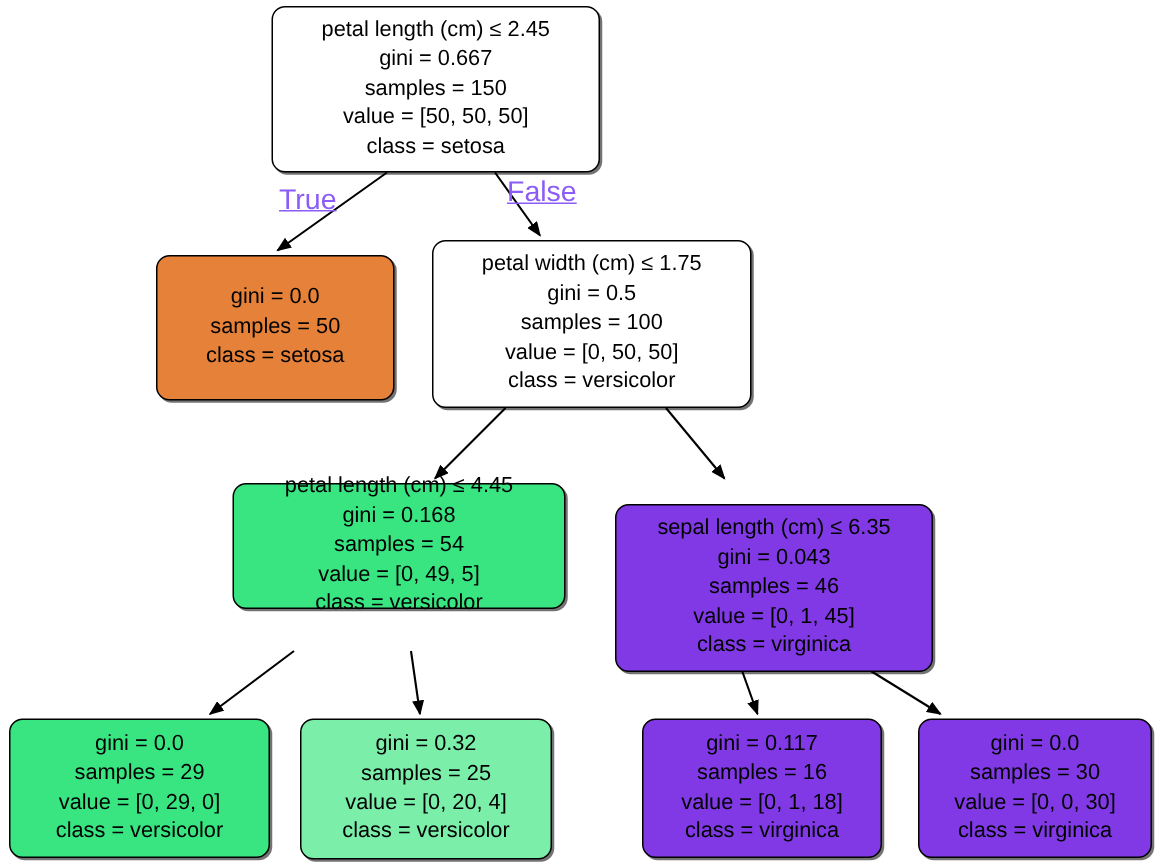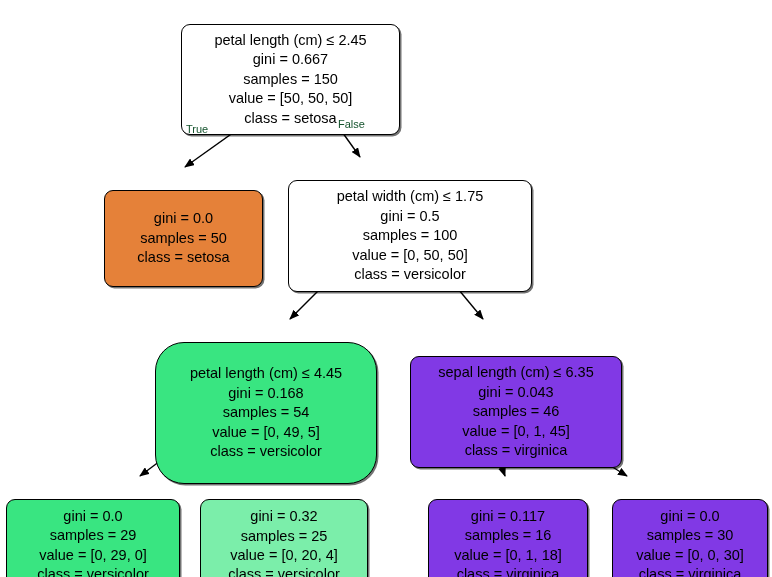--- a/index.html
+++ b/index.html
@@ -32,31 +32,31 @@
     display: flex;
     flex-direction: column;
     align-items: center;
     justify-content: center;
     text-align: center;
     color: #000000;
     font-size: 14.5px;
     line-height: 19.4px;
     white-space: nowrap;
     box-shadow: 1.5px 1.5px 0 rgba(0,0,0,0.55);
-    margin-top: 20px;
   }
   .node-line {
     display: block;
   }
   .edge-label {
     position: absolute;
     font-family: "Liberation Sans", sans-serif;
-    font-size: 11px;
-    color: #14532d;
+    font-size: 19px;
+    color: #8b5cf6;
     white-space: nowrap;
+    text-decoration: underline;
   }
 </style>
 </head>
 <body>
 
 <div id="tree-canvas">
 
   <svg id="edge-layer" viewBox="0 0 772 577" width="772" height="577">
     <defs>
       <marker id="arrowhead" markerWidth="10" markerHeight="8" refX="9" refY="4" orient="auto" markerUnits="userSpaceOnUse">
@@ -81,28 +81,28 @@
         <span class="node-line">gini = 0.667</span>
         <span class="node-line">samples = 150</span>
         <span class="node-line">value = [50, 50, 50]</span>
         <span class="node-line">class = setosa</span>
       </div>
       <div class="node" style="left: 104px; top: 170px; width: 159px; height: 97px; background: rgb(229, 129, 57);">
         <span class="node-line">gini = 0.0</span>
         <span class="node-line">samples = 50</span>
         <span class="node-line">class = setosa</span>
       </div>
-      <div class="node" style="left: 288px; top: 160px; width: 244px; height: 112px; background: rgb(255, 255, 255);">
+      <div class="node" style="left: 288px; top: 160px; width: 213px; height: 112px; background: rgb(255, 255, 255);">
         <span class="node-line">petal width (cm) ≤ 1.75</span>
         <span class="node-line">gini = 0.5</span>
         <span class="node-line">samples = 100</span>
         <span class="node-line">value = [0, 50, 50]</span>
         <span class="node-line">class = versicolor</span>
       </div>
-      <div class="node" style="left: 155px; top: 322px; width: 222px; height: 142px; background: rgb(57, 229, 129); border-radius: 29px;">
+      <div class="node" style="left: 155px; top: 322px; width: 222px; height: 84px; background: rgb(57, 229, 129);">
         <span class="node-line">petal length (cm) ≤ 4.45</span>
         <span class="node-line">gini = 0.168</span>
         <span class="node-line">samples = 54</span>
         <span class="node-line">value = [0, 49, 5]</span>
         <span class="node-line">class = versicolor</span>
       </div>
       <div class="node" style="left: 410px; top: 336px; width: 212px; height: 112px; background: rgb(129, 57, 229);">
         <span class="node-line">sepal length (cm) ≤ 6.35</span>
         <span class="node-line">gini = 0.043</span>
         <span class="node-line">samples = 46</span>

